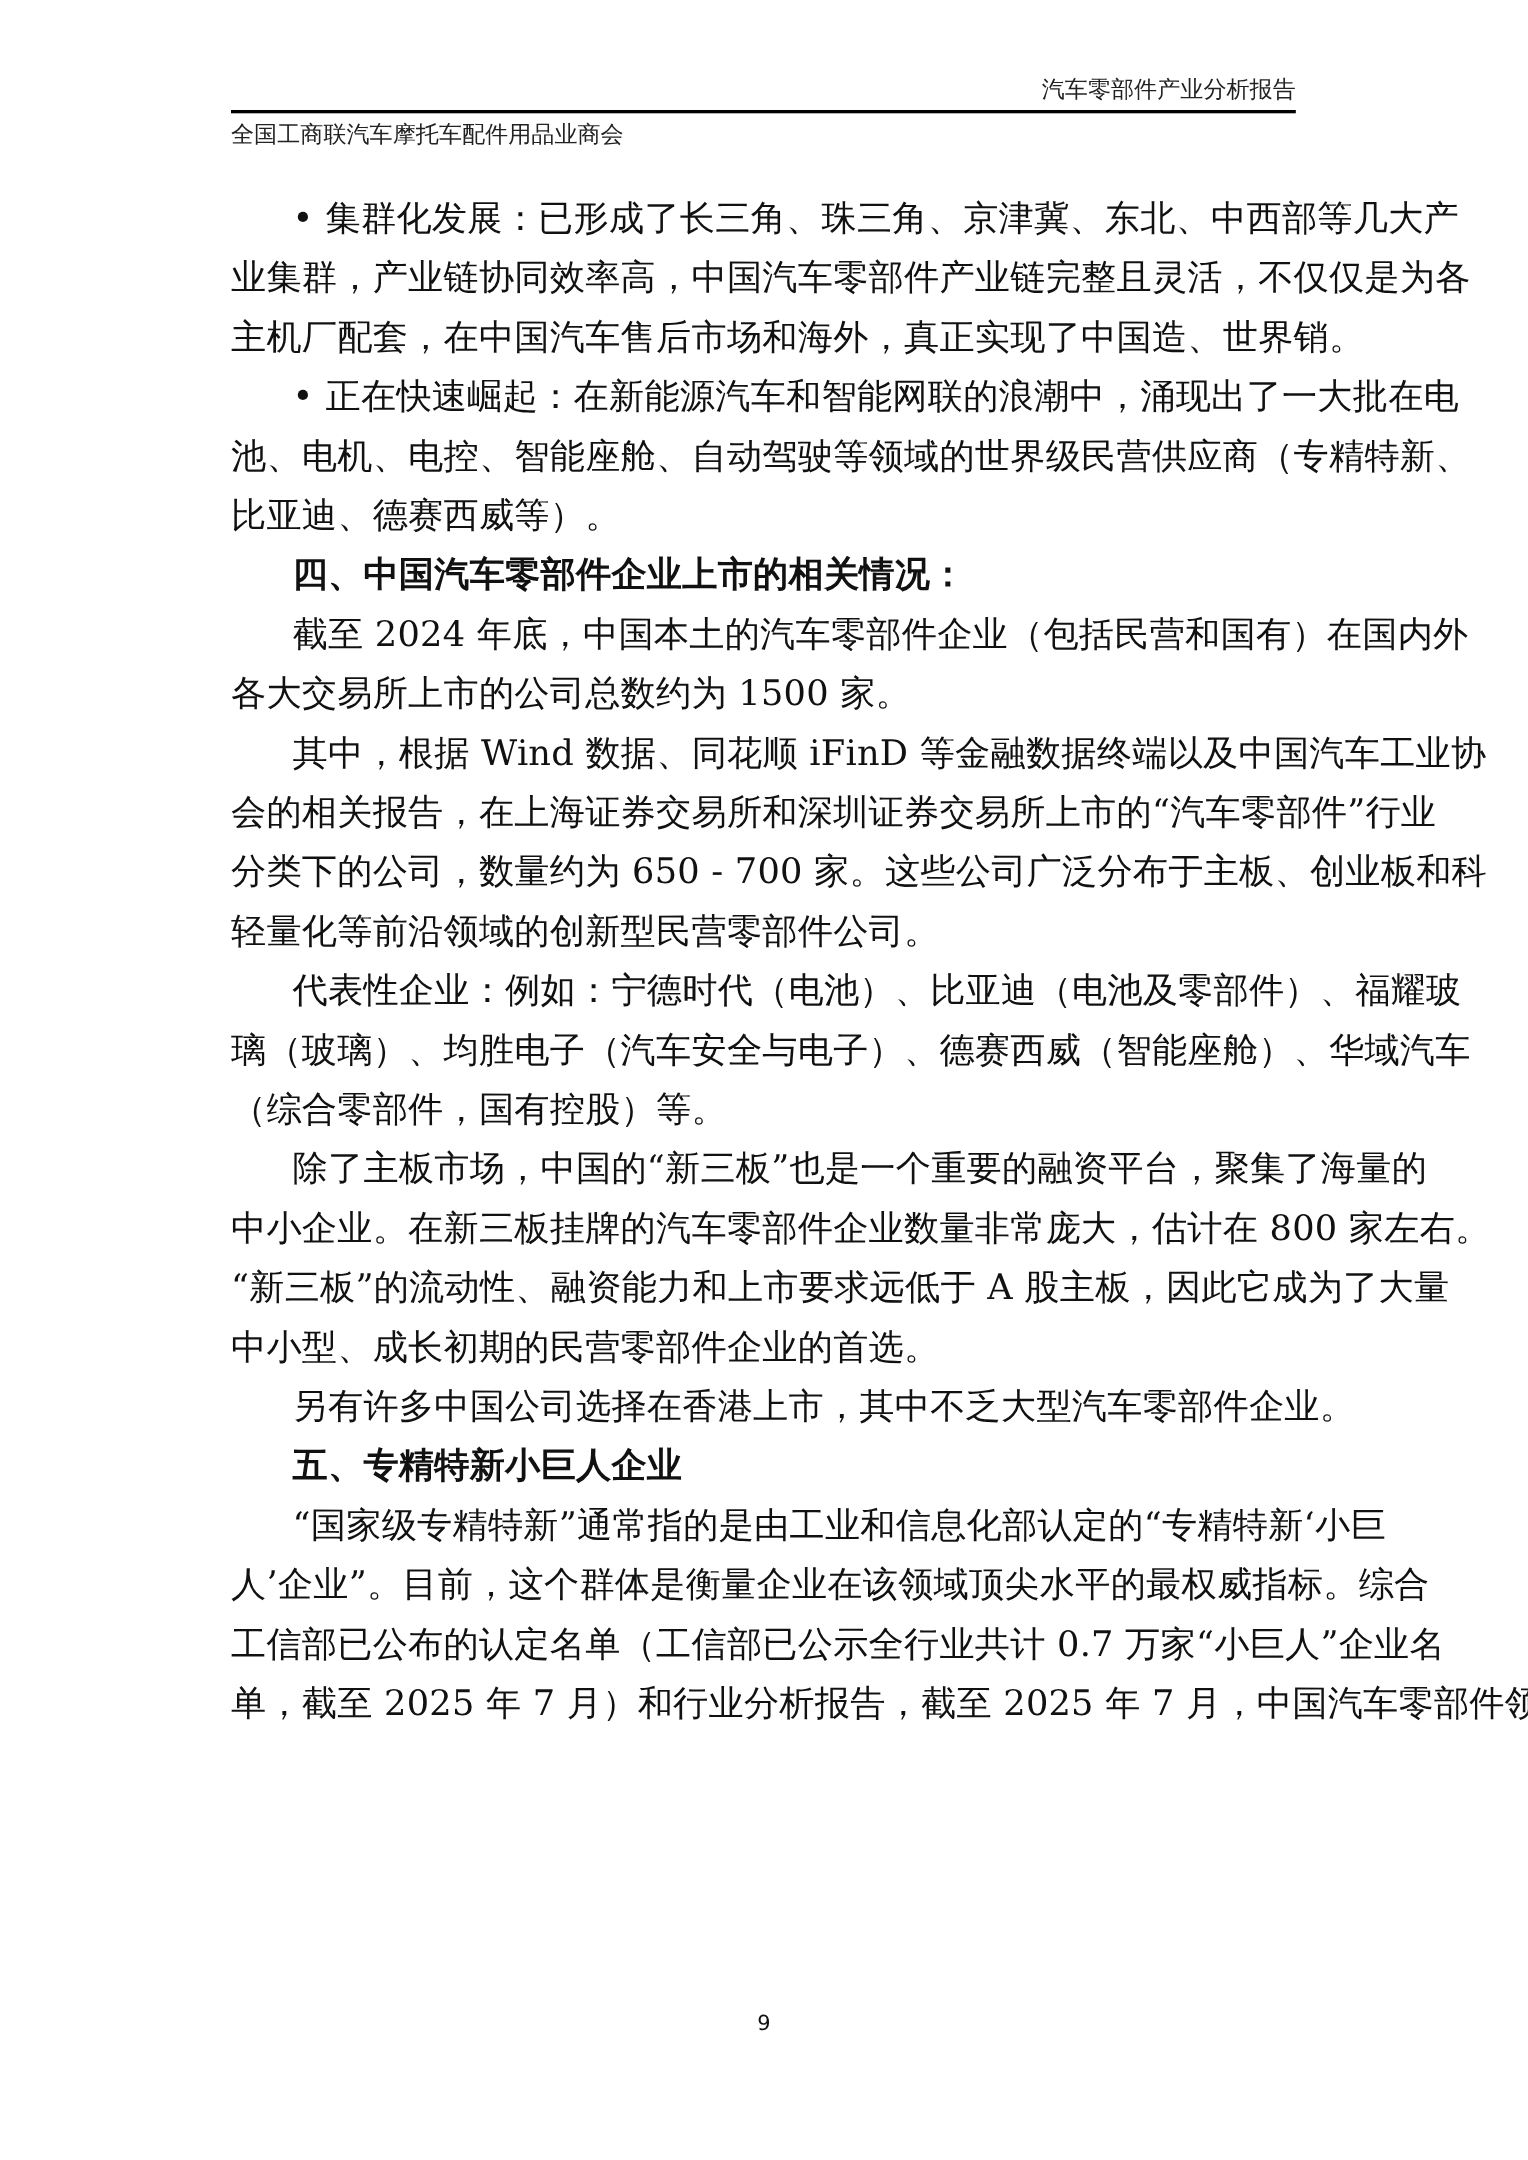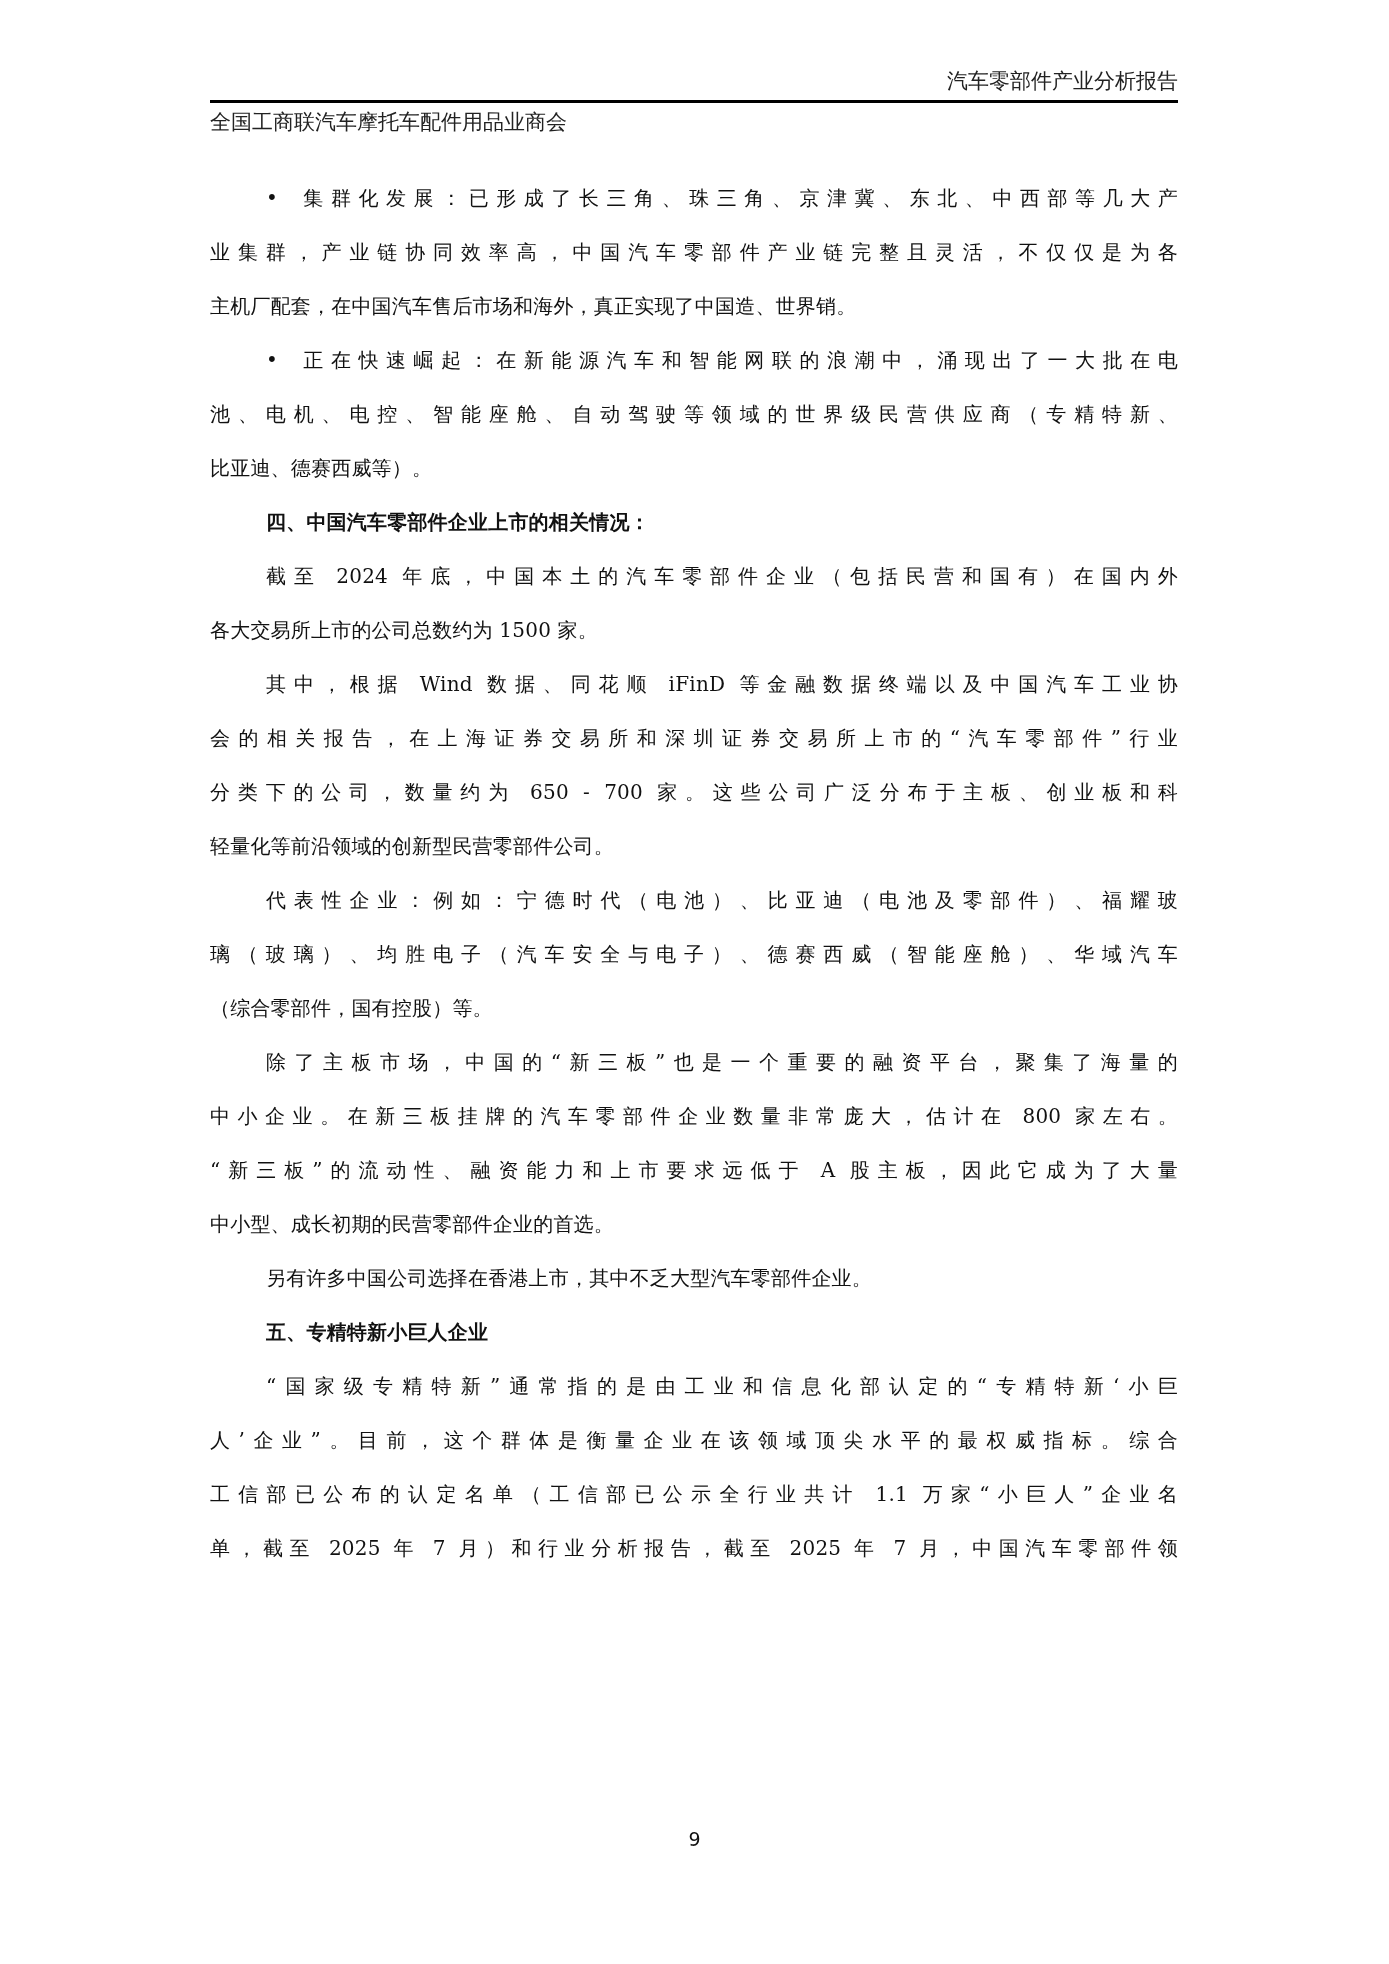--- a/index.html
+++ b/index.html
@@ -32,21 +32,21 @@
   .page-header .right { position: absolute; right: 0; top: 4px; }
 
   .content {
     position: absolute;
     left: 210px;
     top: 178px;
     width: 968px;
   }
   .line {
     height: 54px;
-    font-size: 20px;
+    font-size: 32px;
     line-height: 40px;
     white-space: nowrap;
     overflow: visible;
     text-align: justify;
     text-align-last: justify;
     letter-spacing: 0.2px;
   }
   .line.last {
     text-align-last: left;
   }
@@ -129,19 +129,19 @@
   <div>
     <div class="line indent last">另有许多中国公司选择在香港上市，其中不乏大型汽车零部件企业。</div>
   </div>
 
 
   <div class="line heading">五、专精特新小巨人企业</div>
 
   <div>
     <div class="line indent">“国家级专精特新”通常指的是由工业和信息化部认定的“专精特新‘小巨</div>
     <div class="line">人’企业”。目前，这个群体是衡量企业在该领域顶尖水平的最权威指标。综合</div>
-    <div class="line">工信部已公布的认定名单（工信部已公示全行业共计 1.1 万家“小巨人”企业名</div>
+    <div class="line">工信部已公布的认定名单（工信部已公示全行业共计 0.7 万家“小巨人”企业名</div>
     <div class="line">单，截至 2025 年 7 月）和行业分析报告，截至 2025 年 7 月，中国汽车零部件领</div>
   </div>
 
 </div>
 
 <div class="page-number">9</div>
 
 </body></html>

